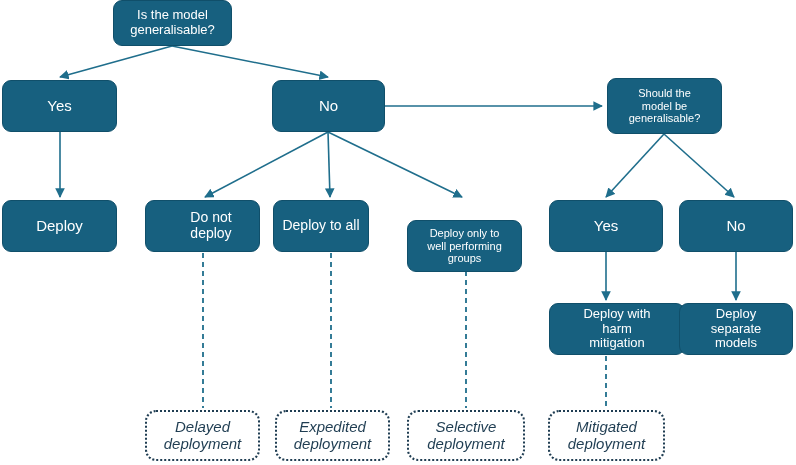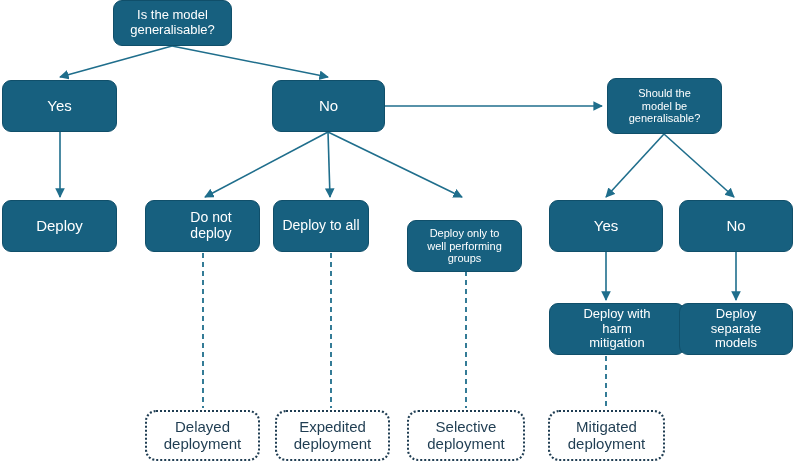--- a/index.html
+++ b/index.html
@@ -42,20 +42,21 @@
   .node.solid {
     background: #17607F;
     border: 1px solid #104f6a;
     color: #ffffff;
   }
   .node.dotted {
     background: #ffffff;
     border: 2px dotted #1f3d52;
     color: #1f3d52;
     border-radius: 11px;
+    font-style: italic;
   }
   .node .label {
     display: block;
     padding: 0 4px;
   }
   .fs-15 { font-size: 15px; }
   .fs-14 { font-size: 14px; }
   .fs-13 { font-size: 13px; }
   .fs-11 { font-size: 11px; }
 </style>

